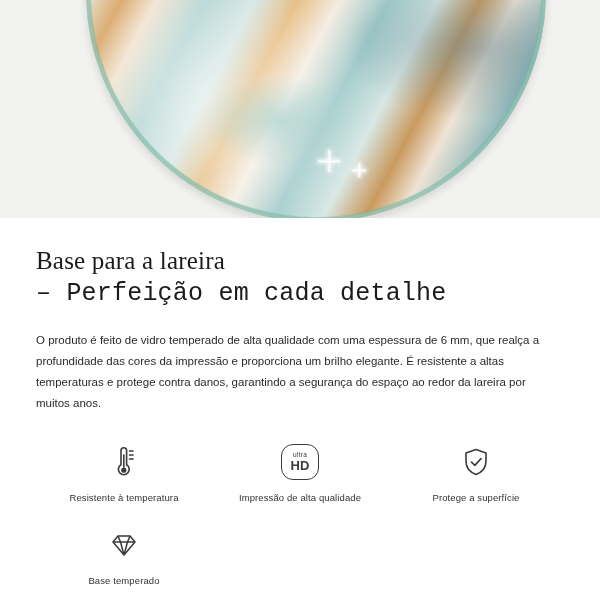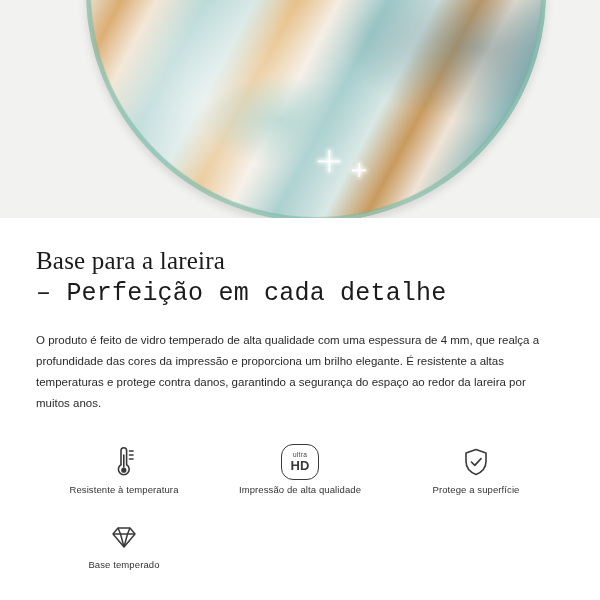--- a/index.html
+++ b/index.html
@@ -169,20 +169,21 @@
     width: 176px;
   }
   .feature-icon {
     height: 44px;
     display: flex;
     align-items: center;
     justify-content: center;
     color: #3a3a3a;
   }
   .feature-label {
+    margin-top: 8px;
     font-size: 9.5px;
     color: #333333;
     text-align: center;
     letter-spacing: 0.1px;
   }
   .hd-box {
     width: 36px;
     height: 34px;
     border: 1.6px solid #3a3a3a;
     border-radius: 12px;
@@ -218,21 +219,21 @@
     </div>
   </div>
 
   <div class="content">
 
     <h1 class="headline">
       <span>Base para a lareira</span>
       <span class="line2">– Perfeição em cada detalhe</span>
     </h1>
 
-    <p class="body-text">O produto é feito de vidro temperado de alta qualidade com uma espessura de 4 mm, que realça a profundidade das cores da impressão e proporciona um brilho elegante. É resistente a altas temperaturas e protege contra danos, garantindo a segurança do espaço ao redor da lareira por muitos anos.</p>
+    <p class="body-text">O produto é feito de vidro temperado de alta qualidade com uma espessura de 6 mm, que realça a profundidade das cores da impressão e proporciona um brilho elegante. É resistente a altas temperaturas e protege contra danos, garantindo a segurança do espaço ao redor da lareira por muitos anos.</p>
 
     <div class="features">
 
       <div class="feature">
         <div class="feature-icon">
           <svg width="40" height="40" viewBox="0 0 40 40" fill="none" stroke="#3a3a3a" stroke-width="1.6" stroke-linecap="round">
             <path d="M17 8.5a2.8 2.8 0 0 1 5.6 0v14.2a5.4 5.4 0 1 1-5.6 0z"></path>
             <line x1="19.8" y1="13" x2="19.8" y2="25"></line>
             <circle cx="19.8" cy="28.2" r="2.6" fill="#3a3a3a" stroke="none"></circle>
             <line x1="25.5" y1="9" x2="29" y2="9"></line>

